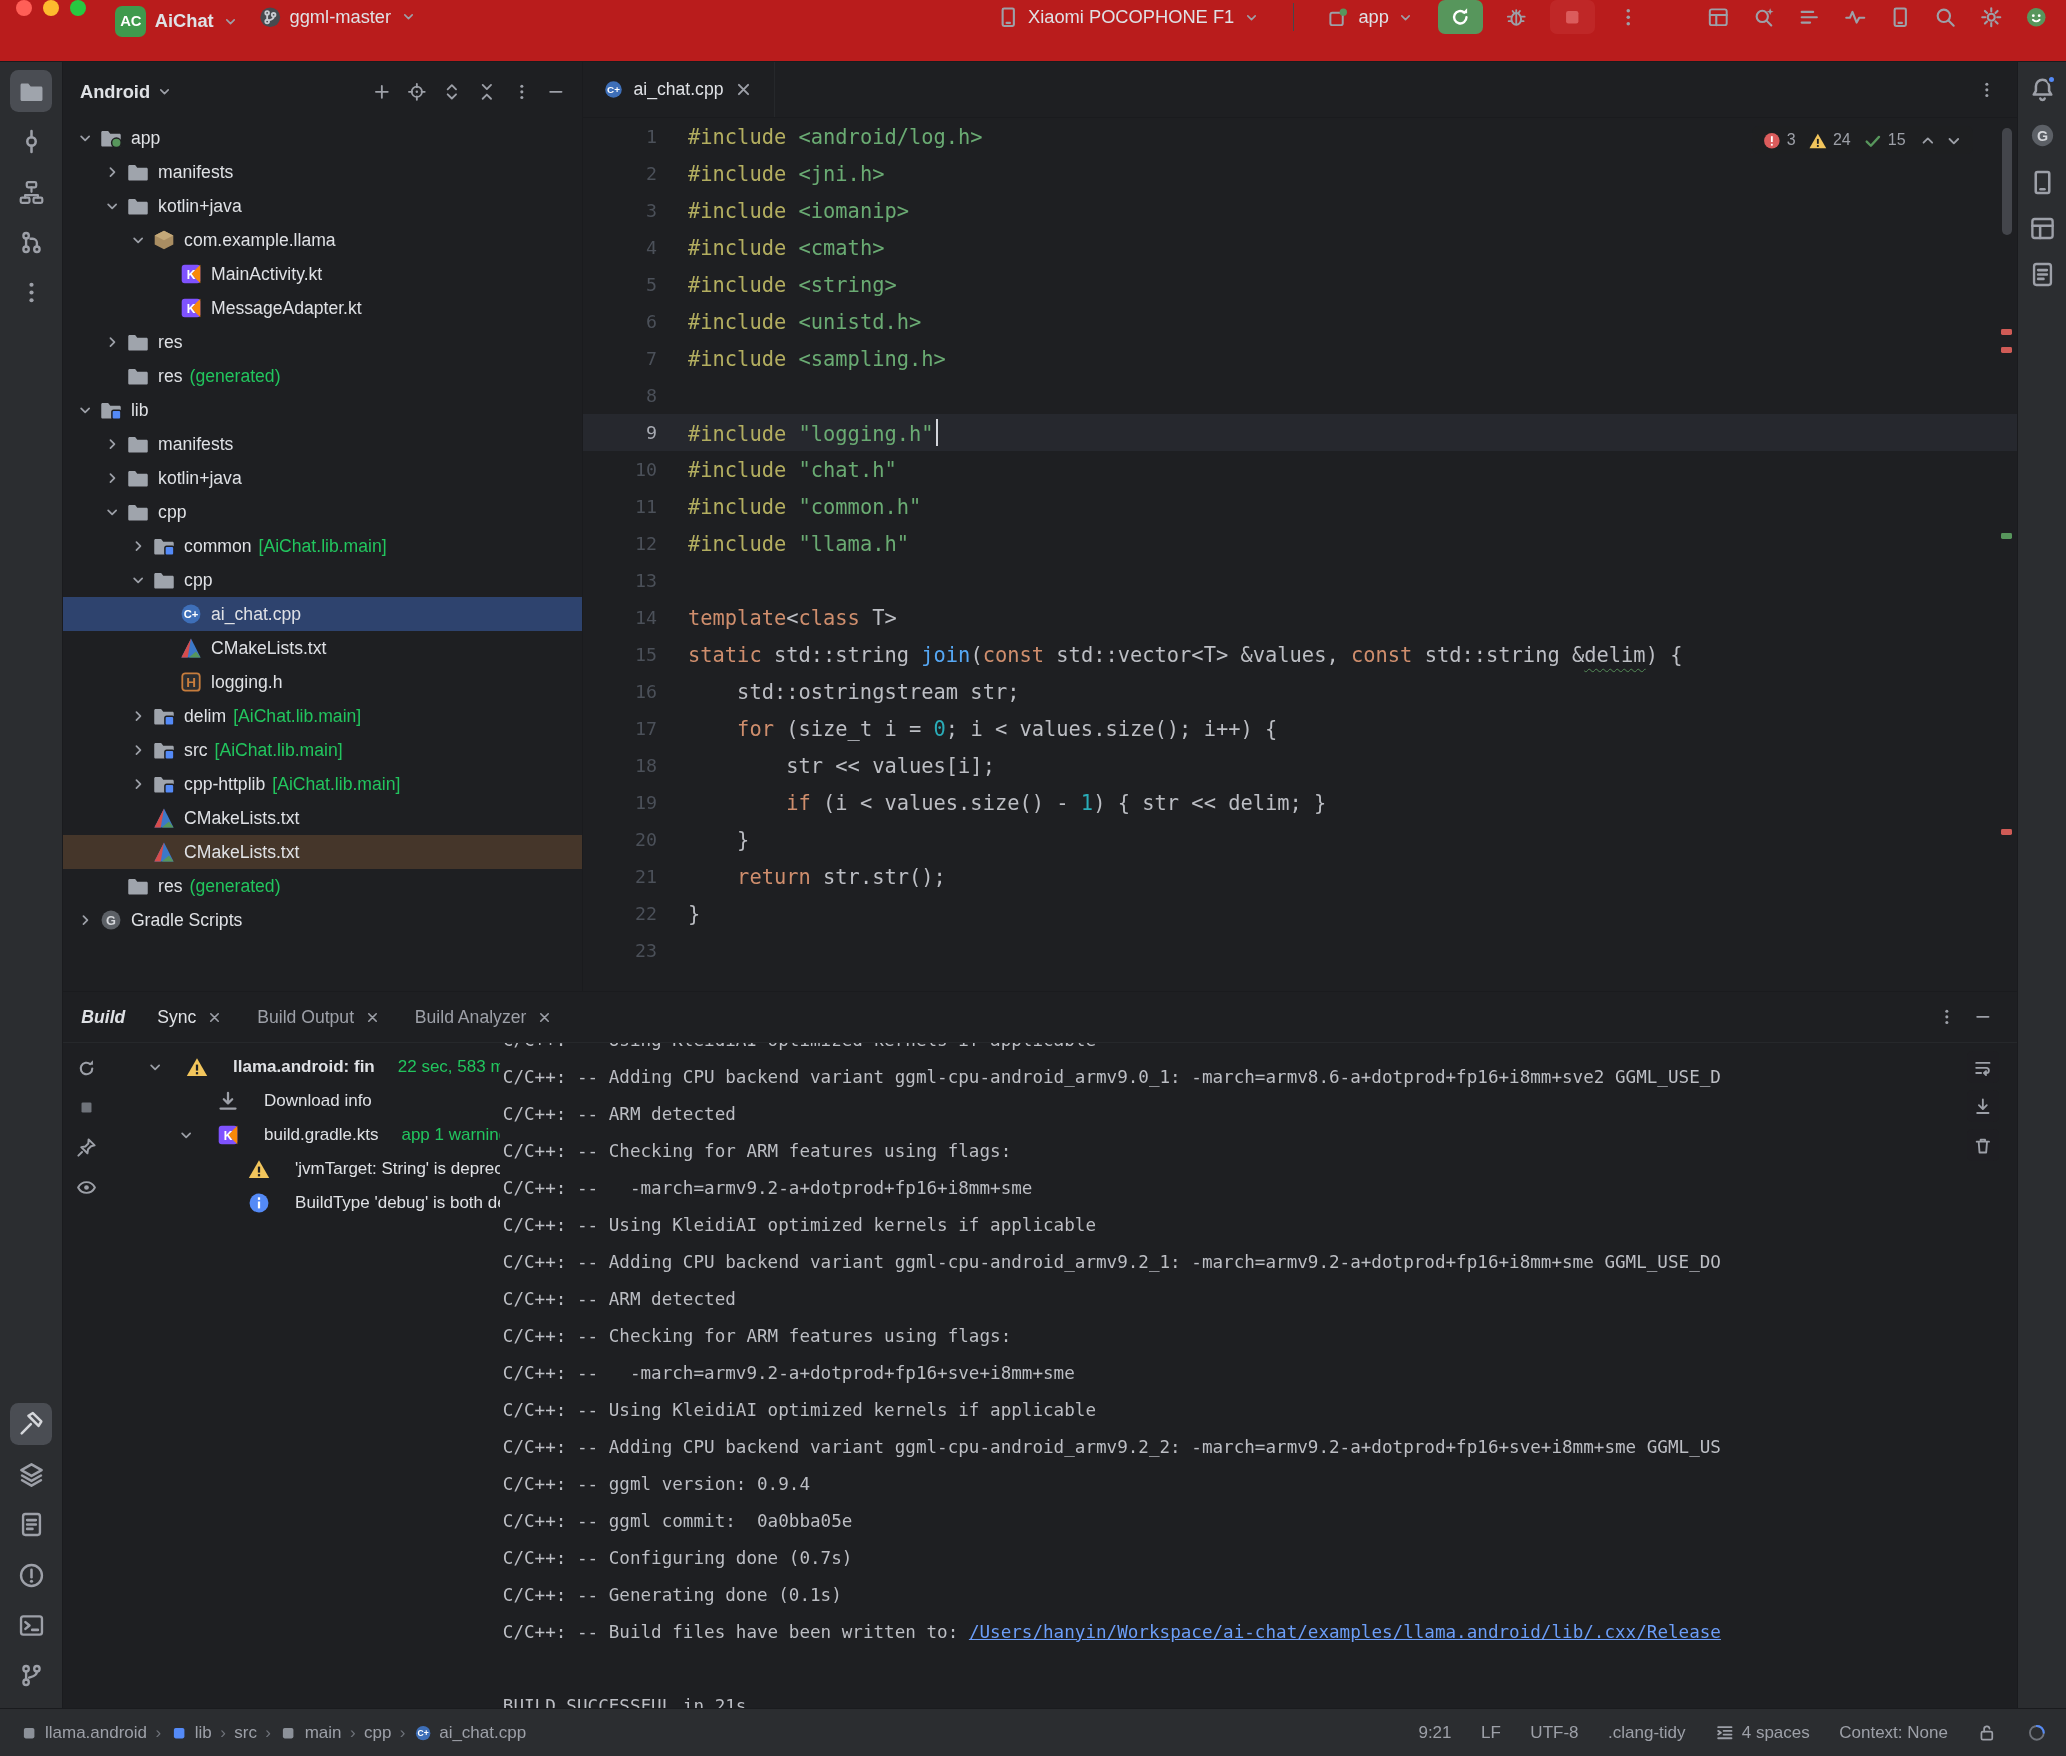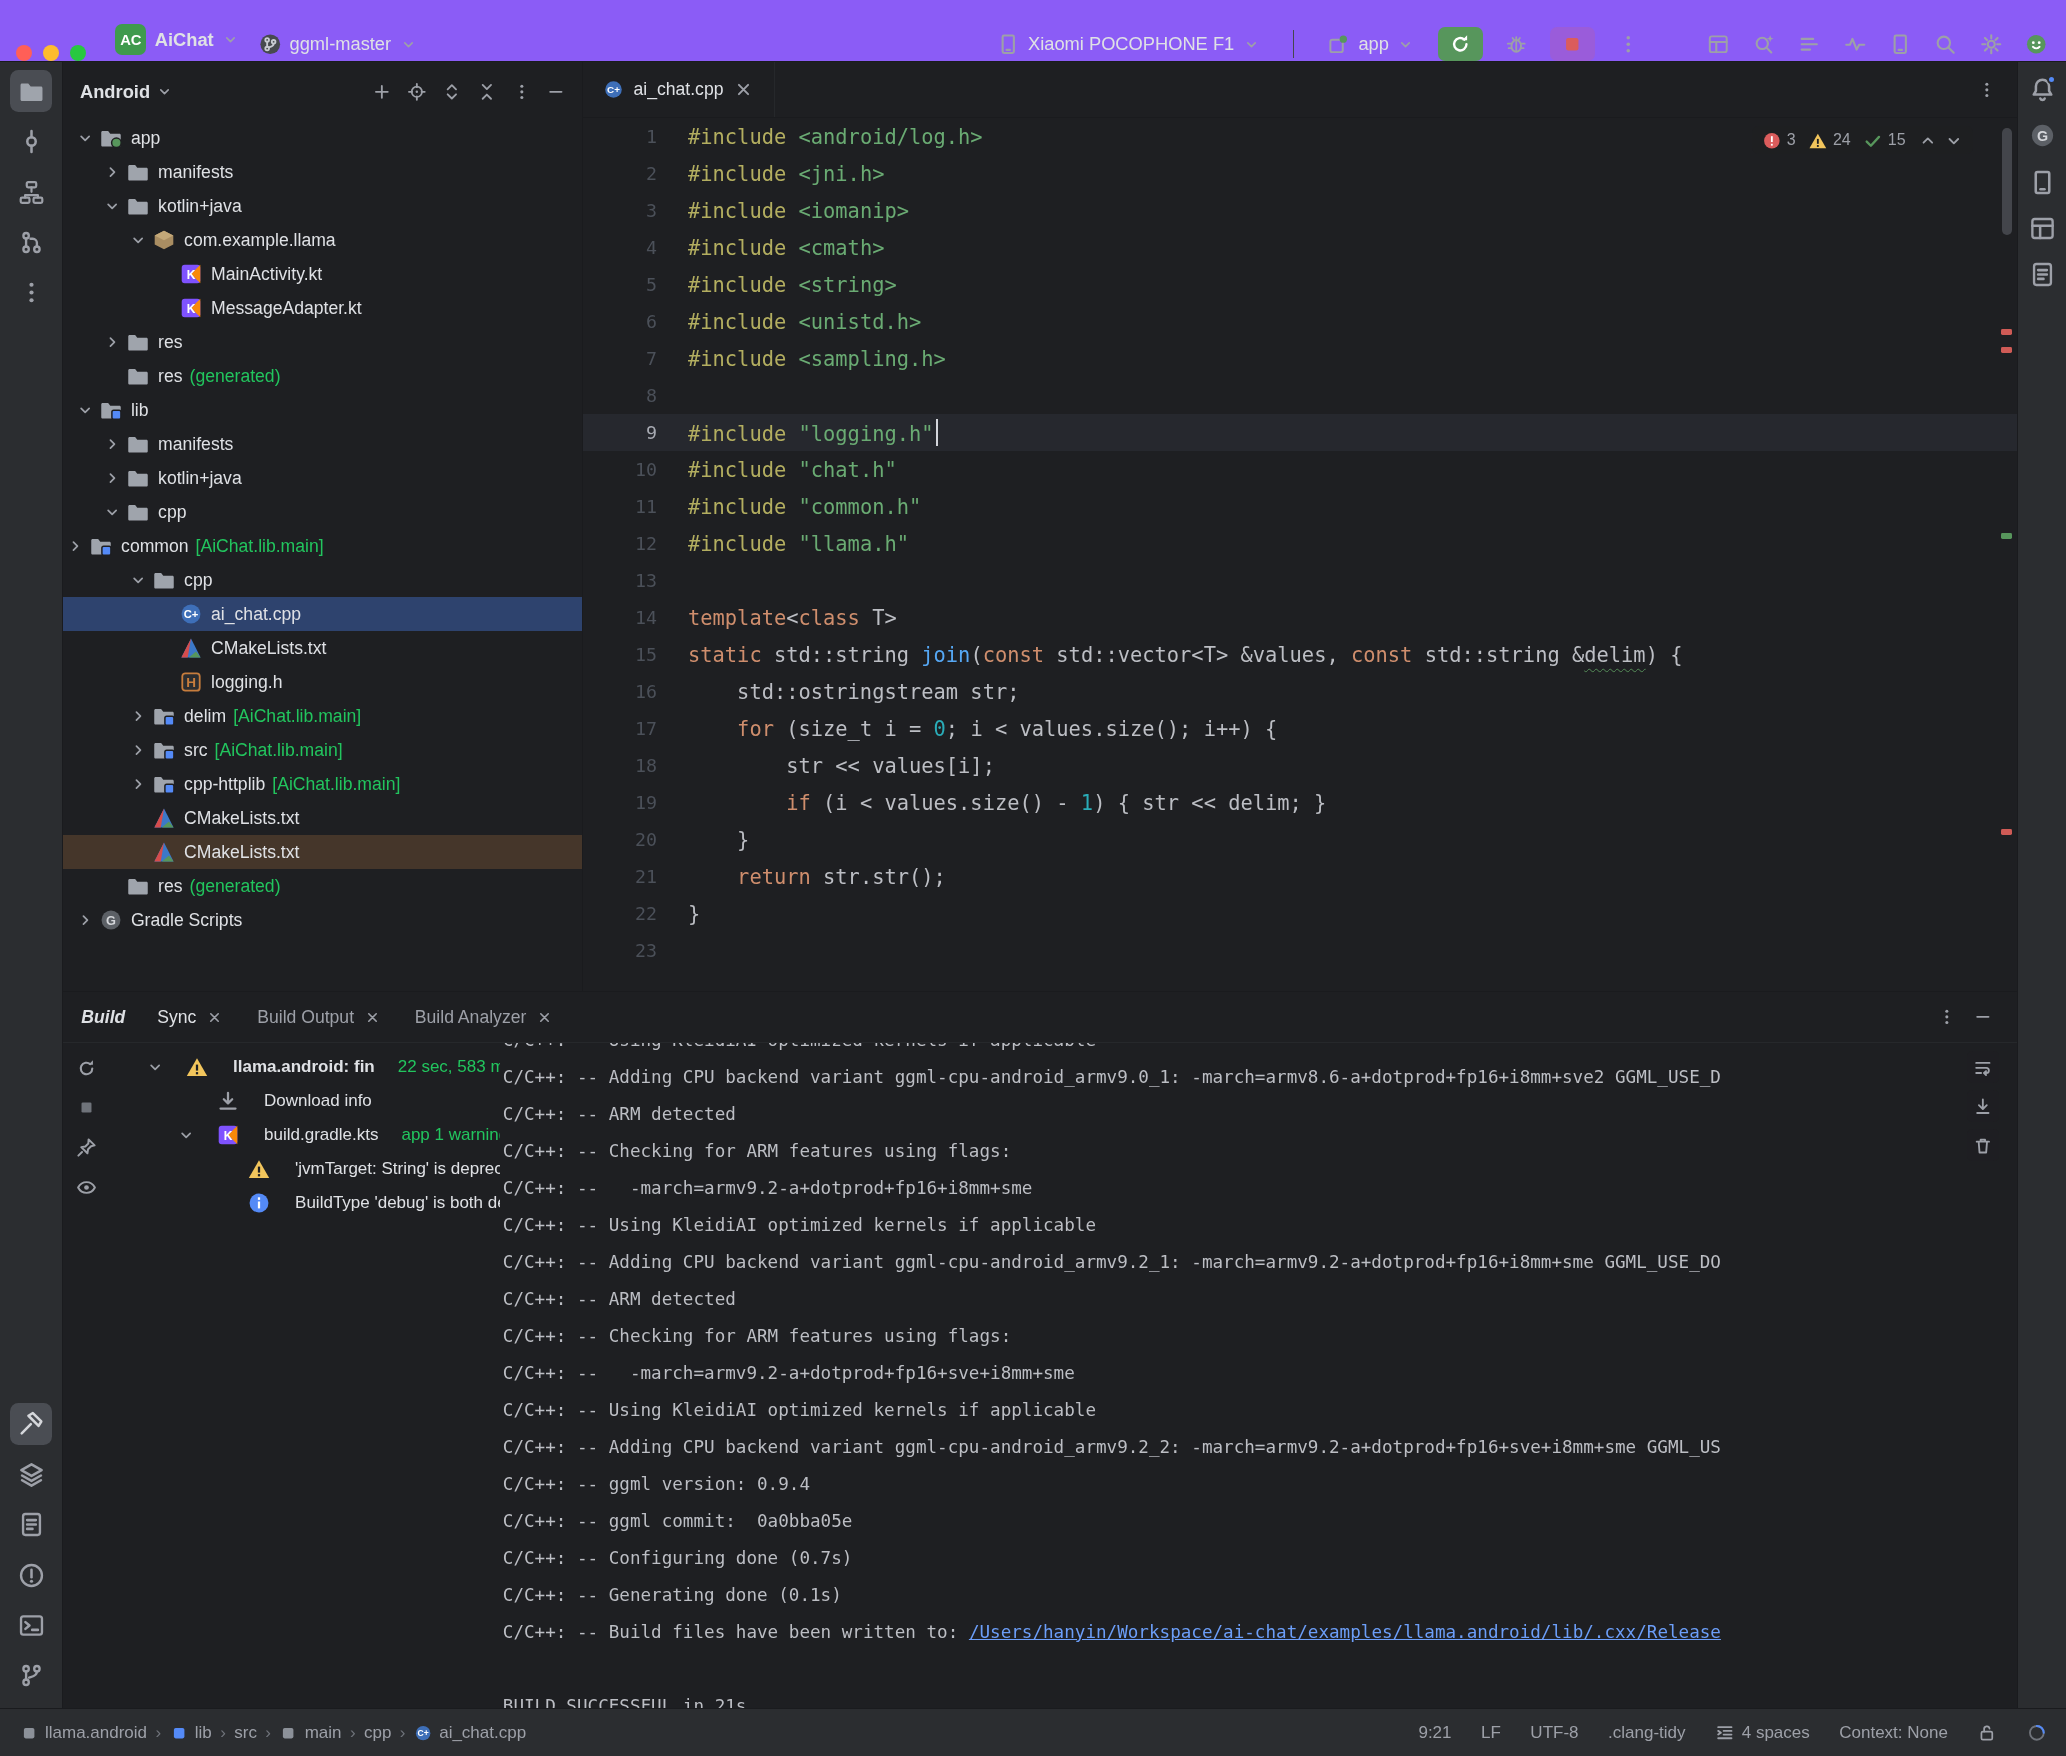--- a/index.html
+++ b/index.html
@@ -2,22 +2,22 @@
 <html style="font-size:11.2px"><head>
 <meta charset="utf-8">
 <style>
   * { margin:0; padding:0; box-sizing:border-box; }
   html,body { background:#101113; }
   body { width:2066px; height:1757px; position:relative; overflow:hidden;
          font-family:"Liberation Sans","DejaVu Sans",sans-serif; color:#DFE1E5; }
   .app { position:absolute; inset:0; display:flex; flex-direction:column; background:#1E1F22; }
 
   
-  .titlebar { height:62px; flex:0 0 62px; background:#8b5cf6; border-bottom:0.7px solid #1A1B1E;
-              display:flex; align-items:flex-end; padding:0 11.2px 0 15.5px; }
+  .titlebar { height:62px; flex:0 0 62px; background:#b91c1c; border-bottom:0.7px solid #1A1B1E;
+              display:flex; align-items:flex-start; padding:0 11.2px 0 15.5px; }
   .traffic { display:flex; gap:11.2px; margin-right:19.7px; }
   .tl { width:16px; height:16px; border-radius:50%; }
   .tl.red{background:#FF5F57}.tl.yellow{background:#FEBC2E}.tl.green{background:#28C840}
   .logo { width:31px; height:31px; border-radius:7px; background:#3F9A4D; color:#fff;
           font-weight:700; font-size:14.8px; display:flex; align-items:center; justify-content:center; }
   .chip { display:flex; align-items:center; gap:8.4px; padding:5.6px 9.8px; border-radius:7px;
           font-size:18.3px; color:#DFE1E5; white-space:nowrap; }
   .chip.project { font-weight:600; }
   .ic { width:22.5px; height:22.5px; display:inline-flex; flex:0 0 auto; }
   .ic.sm { width:17px; height:17px; }
@@ -616,21 +616,21 @@
                     <path d="M4.5 6.5 8 10l3.5-3.5" stroke="#9DA0A8" stroke-width="1.5" fill="none" stroke-linecap="round" stroke-linejoin="round"></path>
                   </svg>
                 </span>
                 <span class="ficon">
                   <svg viewBox="0 0 16 16" width="100%" height="100%" fill="none">
                     <path d="M1.5 4.2c0-.5.4-.9.9-.9h3.7l1.4 1.8h6.1c.5 0 .9.4.9.9v6.8c0 .5-.4.9-.9.9H2.4c-.5 0-.9-.4-.9-.9z" fill="#9FA4AC"></path>
                   </svg>
                 </span>
                 <span class="lbl">cpp</span>
               </div>
-              <div class="tree-row" style="">
+              <div class="tree-row" style="padding-left: 63px;">
                 <span class="slot">
                   <svg viewBox="0 0 16 16" width="100%" height="100%" fill="none">
                     <path d="M6.5 4.5 10 8l-3.5 3.5" stroke="#9DA0A8" stroke-width="1.5" fill="none" stroke-linecap="round" stroke-linejoin="round"></path>
                   </svg>
                 </span>
                 <span class="ficon">
                   <svg viewBox="0 0 16 16" width="100%" height="100%" fill="none">
                     <path d="M1.5 4.2c0-.5.4-.9.9-.9h3.7l1.4 1.8h6.1c.5 0 .9.4.9.9v6.8c0 .5-.4.9-.9.9H2.4c-.5 0-.9-.4-.9-.9z" fill="#9FA4AC"></path>
                     <rect x="8.6" y="8.2" width="6" height="6" rx="1.2" fill="#548AF7" stroke="#1E1F22"></rect>
                   </svg>

